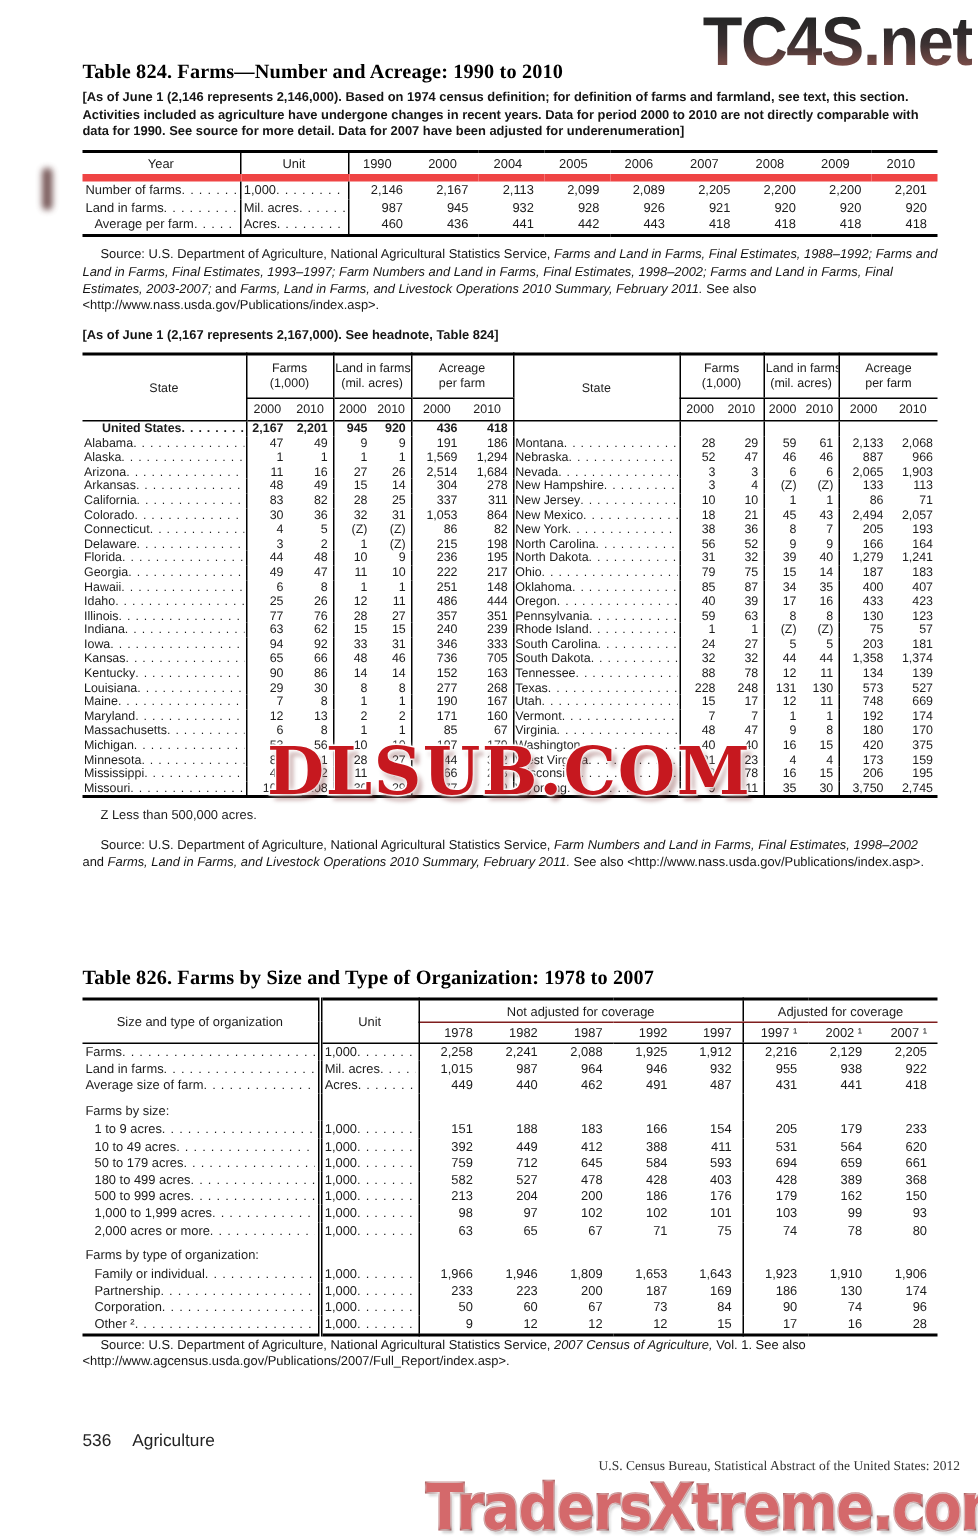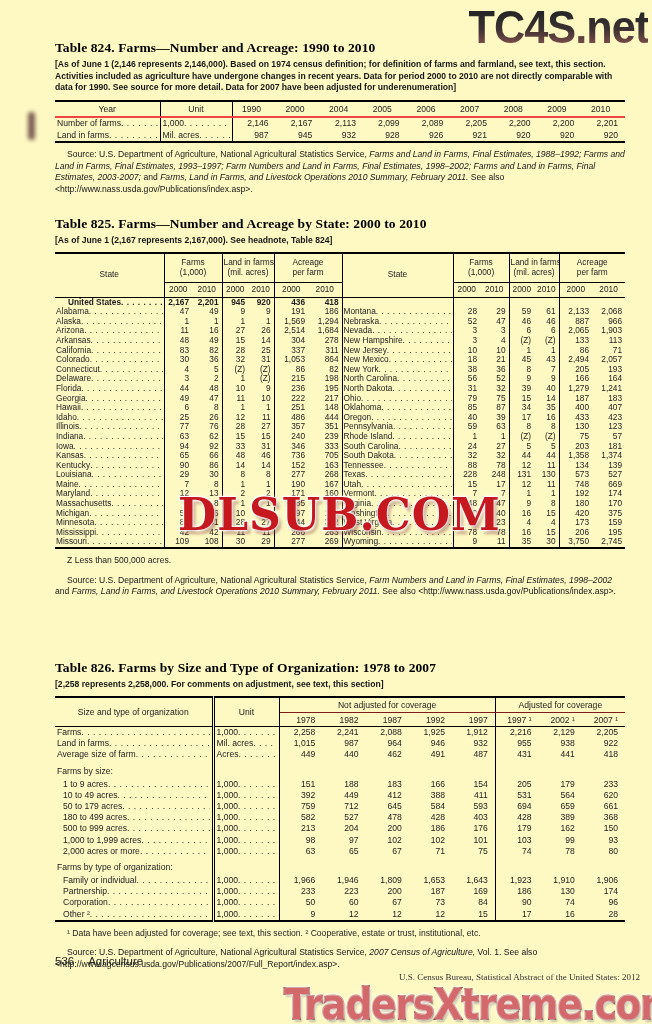--- a/index.html
+++ b/index.html
@@ -1,35 +1,35 @@
 <!DOCTYPE html>
 <html><head>
 <meta charset="utf-8">
 <style>
   html,body{margin:0;padding:0;background:#d8d8d8;}
-  .page{position:relative;width:652px;height:1024px;background:#fef9c3;overflow:hidden;
+  .page{position:relative;width:652px;height:1024px;background:#ffffff;overflow:hidden;
         font-family:"Liberation Sans",sans-serif;color:#1c1c1c;}
   .content{position:absolute;left:55px;top:0;width:570px;}
 
   .tbl-title{font-family:"Liberation Serif",serif;font-weight:bold;font-size:13.5px;
              color:#000;letter-spacing:.1px;}
   .headnote{font-size:8.6px;line-height:11.6px;margin-top:3px;color:#151515;font-weight:bold;}
   .srcnote{font-size:8.6px;line-height:11.4px;margin-top:6px;text-indent:12px;color:#151515;}
   .znote{font-size:8.6px;line-height:11px;margin-top:6px;text-indent:12px;}
   .footline{font-size:8.6px;line-height:11px;margin-top:6px;text-indent:12px;}
   .it{font-style:italic;}
 
   table{border-collapse:collapse;table-layout:fixed;width:570px;
         border-top:2px solid #000;border-bottom:2px solid #000;}
   th,td{padding:0 2px;overflow:hidden;white-space:nowrap;}
   th{font-weight:normal;}
 
   
   #t824{margin-top:6px;font-size:8.6px;}
-  #t824 th{height:14px;border-bottom:2px solid #ef4444;text-align:center;}
+  #t824 th{height:14px;border-bottom:5px solid #ef4444;text-align:center;}
   #t824 th.hy{text-align:center;padding-right:7px;}
   #t824 td{height:11.8px;line-height:11.8px;}
   #t824 th:nth-child(2),#t824 td:nth-child(2){border-left:1px solid #000;border-right:1px solid #000;}
   #t824 td.num{text-align:right;padding-right:7px;}
 
   
   #t825{margin-top:5px;font-size:8.3px;}
   #t825 thead th{font-size:8.3px;line-height:9.6px;text-align:center;vertical-align:middle;padding:1px;}
   #t825 .hgrp th.grp{height:26px;border-bottom:1px solid #000;}
   #t825 .hyr th{height:12px;border-bottom:1px solid #000;}
@@ -161,26 +161,48 @@
             <td class="num">987</td>
             <td class="num">945</td>
             <td class="num">932</td>
             <td class="num">928</td>
             <td class="num">926</td>
             <td class="num">921</td>
             <td class="num">920</td>
             <td class="num">920</td>
             <td class="num">920</td>
           </tr>
+          <tr>
+            <td class="stub ind">
+              <div class="stubwrap">
+                <span class="nm">Average per farm</span>
+                <span class="ld"></span>
+              </div>
+            </td>
+            <td class="stub unit">
+              <div class="stubwrap">
+                <span class="nm">Acres</span>
+                <span class="ld"></span>
+              </div>
+            </td>
+            <td class="num">460</td>
+            <td class="num">436</td>
+            <td class="num">441</td>
+            <td class="num">442</td>
+            <td class="num">443</td>
+            <td class="num">418</td>
+            <td class="num">418</td>
+            <td class="num">418</td>
+            <td class="num">418</td>
+          </tr>
         </tbody>
     </table>
 
     <p class="srcnote"><span>Source: U.S. Department of Agriculture, National Agricultural Statistics Service, </span><span class="it">Farms and Land in Farms, Final Estimates, 1988–1992; Farms and Land in Farms, Final Estimates, 1993–1997; Farm Numbers and Land in Farms, Final Estimates, 1998–2002; Farms and Land in Farms, Final Estimates, 2003-2007;</span><span> and </span><span class="it">Farms, Land in Farms, and Livestock Operations 2010 Summary, February 2011.</span><span> See also &lt;http://www.nass.usda.gov/Publications/index.asp&gt;.</span></p>
 
-    <div class="tbl-title mt825">Table 825. Farms—Number and Acreage by State: 2000 to 2010</div>
     <div class="headnote">[As of June 1 (2,167 represents 2,167,000). See headnote, Table 824]</div>
 
     <table id="t825">
       <colgroup>
         <col style="width:109px">
           <col style="width:28px">
           <col style="width:30px">
           <col style="width:26px">
         <col style="width:26px">
           <col style="width:34px">
@@ -913,21 +935,20 @@
             <td class="num">3,750</td>
             <td class="num">2,745</td>
           </tr>
         </tbody>
     </table>
 
     <p class="znote">Z Less than 500,000 acres.</p>
     <p class="srcnote" style="margin-top:0;"><span>Source: U.S. Department of Agriculture, National Agricultural Statistics Service, </span><span class="it">Farm Numbers and Land in Farms, Final Estimates, 1998–2002</span><span> and </span><span class="it">Farms, Land in Farms, and Livestock Operations 2010 Summary, February 2011.</span><span> See also &lt;http://www.nass.usda.gov/Publications/index.asp&gt;.</span></p>
 
     <div class="tbl-title mt826">Table 826. Farms by Size and Type of Organization: 1978 to 2007</div>
-    <div class="headnote">[2,258 represents 2,258,000. For comments on adjustment, see text, this section]</div>
 
     <table id="t826">
       <colgroup>
           <col style="width:158px">
           <col style="width:66px">
         </colgroup>
       <thead>
         <tr class="hgrp2">
           <th class="stub2" rowspan="2">Size and type of organization</th>
           <th class="unit2" rowspan="2">Unit</th>
@@ -1290,21 +1311,20 @@
             <td class="num">12</td>
             <td class="num">12</td>
             <td class="num">15</td>
             <td class="num">17</td>
             <td class="num">16</td>
             <td class="num">28</td>
           </tr>
         </tbody>
     </table>
 
-    <p class="footline">¹ Data have been adjusted for coverage; see text, this section. ² Cooperative, estate or trust, institutional, etc.</p>
     <p class="srcnote" style="margin-top:0;"><span>Source: U.S. Department of Agriculture, National Agricultural Statistics Service, </span><span class="it">2007 Census of Agriculture,</span><span> Vol. 1. See also &lt;http://www.agcensus.usda.gov/Publications/2007/Full_Report/index.asp&gt;.</span></p>
   </div>
 
   <div class="foot-left">
     <span class="pg">536</span><span>Agriculture</span>
   </div>
   <div class="foot-right">U.S. Census Bureau, Statistical Abstract of the United States: 2012</div>
 
   <div class="wm-top">TC4S.net</div>
   <div class="wm-mid">DLSUB.COM</div>

